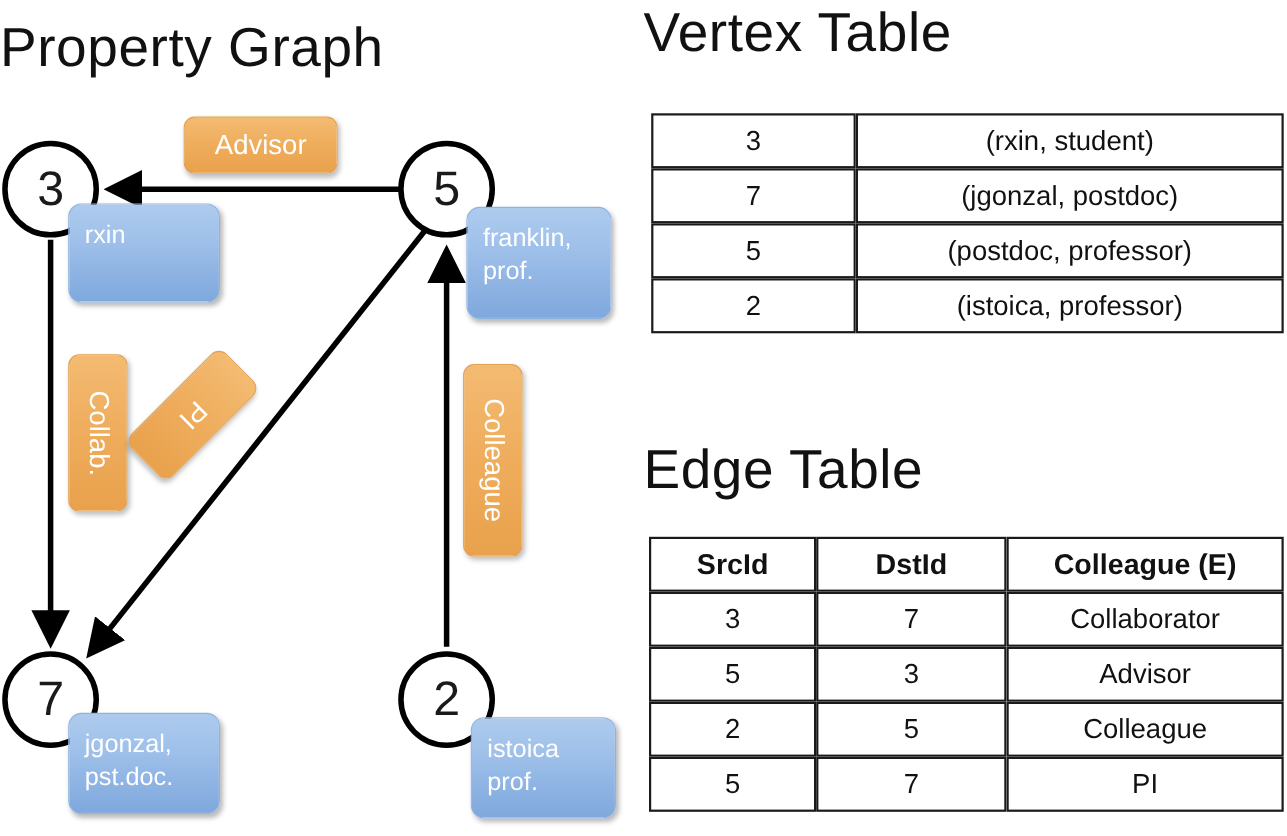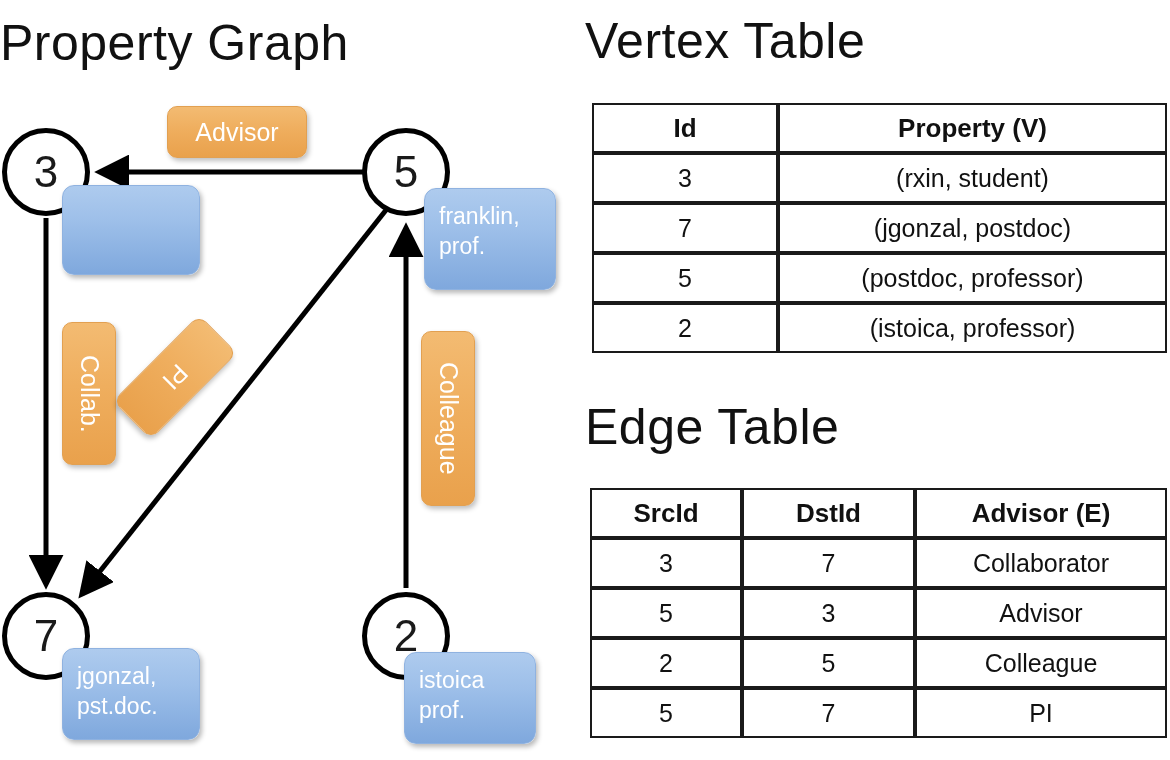--- a/index.html
+++ b/index.html
@@ -20,21 +20,21 @@
   .title {
     position: absolute;
     font-family: "Liberation Sans", sans-serif;
     font-weight: 300;
     font-size: 50px;
     letter-spacing: 0.5px;
     color: #111;
     white-space: nowrap;
   }
   #title-property-graph { left: 0;   top: 14px;  width: 585px; }
-  #title-vertex-table   { left: 585px; top: 12px;  width: 585px; }
+  #title-vertex-table   { left: 585px; top: 0;  width: 585px; }
   #title-edge-table     { left: 585px; top: 398px; width: 585px; }
 
   
   #graph-panel {
     position: absolute;
     left: 0; top: 0;
     width: 585px; height: 760px;
   }
   #graph-svg { position:absolute; left:0; top:0; }
 
@@ -71,21 +71,21 @@
     font-size: 23px;
     line-height: 30px;
     padding: 12px 0 12px 14px;
     box-sizing: border-box;
     z-index: 8;
     font-family: "Liberation Sans", sans-serif;
   }
   #box-rxin     { left: 62px;  top: 185px; width: 138px; height: 90px; }
   #box-franklin { left: 424px; top: 188px; width: 132px; height: 102px; }
   #box-jgonzal  { left: 62px;  top: 648px; width: 138px; height: 92px; }
-  #box-istoica  { left: 404px; top: 652px; width: 132px; height: 92px; }
+  #box-istoica  { left: 428px; top: 652px; width: 132px; height: 92px; }
 
   
   .edge-box-orange {
     position: absolute;
     border-radius: 10px;
     background: linear-gradient(to bottom, #f3bb72 0%, #efae5e 45%, #e9a14c 100%);
     border: 1px solid #e2a051;
     box-shadow: 2px 3px 5px rgba(0,0,0,0.25);
     color: #ffffff;
     display: flex;
@@ -170,20 +170,21 @@
 
     <line x1="406" y1="588" x2="406" y2="228" stroke="#000" stroke-width="5" marker-end="url(#arrowhead)"></line>
   </svg>
 
   <div class="node-circle" id="node-3">3</div>
   <div class="node-circle" id="node-5">5</div>
   <div class="node-circle" id="node-7">7</div>
   <div class="node-circle" id="node-2">2</div>
 
   <div class="prop-box-blue" id="box-rxin">
+    <div>rxin</div>
   </div>
   <div class="prop-box-blue" id="box-franklin">
     <div>franklin,</div>
     <div>prof.</div>
   </div>
   <div class="prop-box-blue" id="box-jgonzal">
     <div>jgonzal,</div>
     <div>pst.doc.</div>
   </div>
   <div class="prop-box-blue" id="box-istoica">
@@ -204,24 +205,20 @@
     <span class="vtext">Colleague</span>
   </div>
 </div>
 
 <table class="grid" id="vertex-table">
   <colgroup>
       <col class="c-id">
       <col class="c-prop">
     </colgroup>
   <tbody>
-    <tr>
-      <td class="hdr">Id</td>
-      <td class="hdr fill-blue">Property (V)</td>
-    </tr>
     <tr>
       <td>3</td>
       <td class="fill-blue">(rxin, student)</td>
     </tr>
     <tr>
       <td>7</td>
       <td class="fill-blue">(jgonzal, postdoc)</td>
     </tr>
     <tr>
       <td>5</td>
@@ -237,21 +234,21 @@
 <table class="grid" id="edge-table">
   <colgroup>
       <col class="c-src">
       <col class="c-dst">
       <col class="c-prop">
     </colgroup>
   <tbody>
     <tr>
       <td class="hdr">SrcId</td>
       <td class="hdr">DstId</td>
-      <td class="hdr fill-orange">Advisor (E)</td>
+      <td class="hdr fill-orange">Colleague (E)</td>
     </tr>
     <tr>
       <td>3</td>
       <td>7</td>
       <td class="fill-orange">Collaborator</td>
     </tr>
     <tr>
       <td>5</td>
       <td>3</td>
       <td class="fill-orange">Advisor</td>

